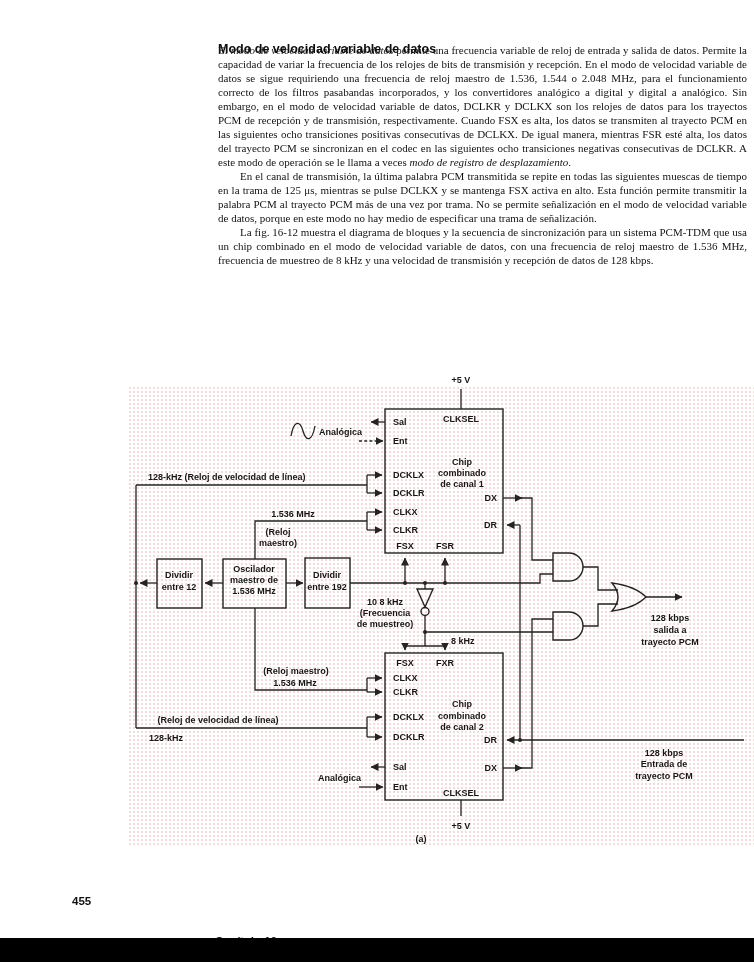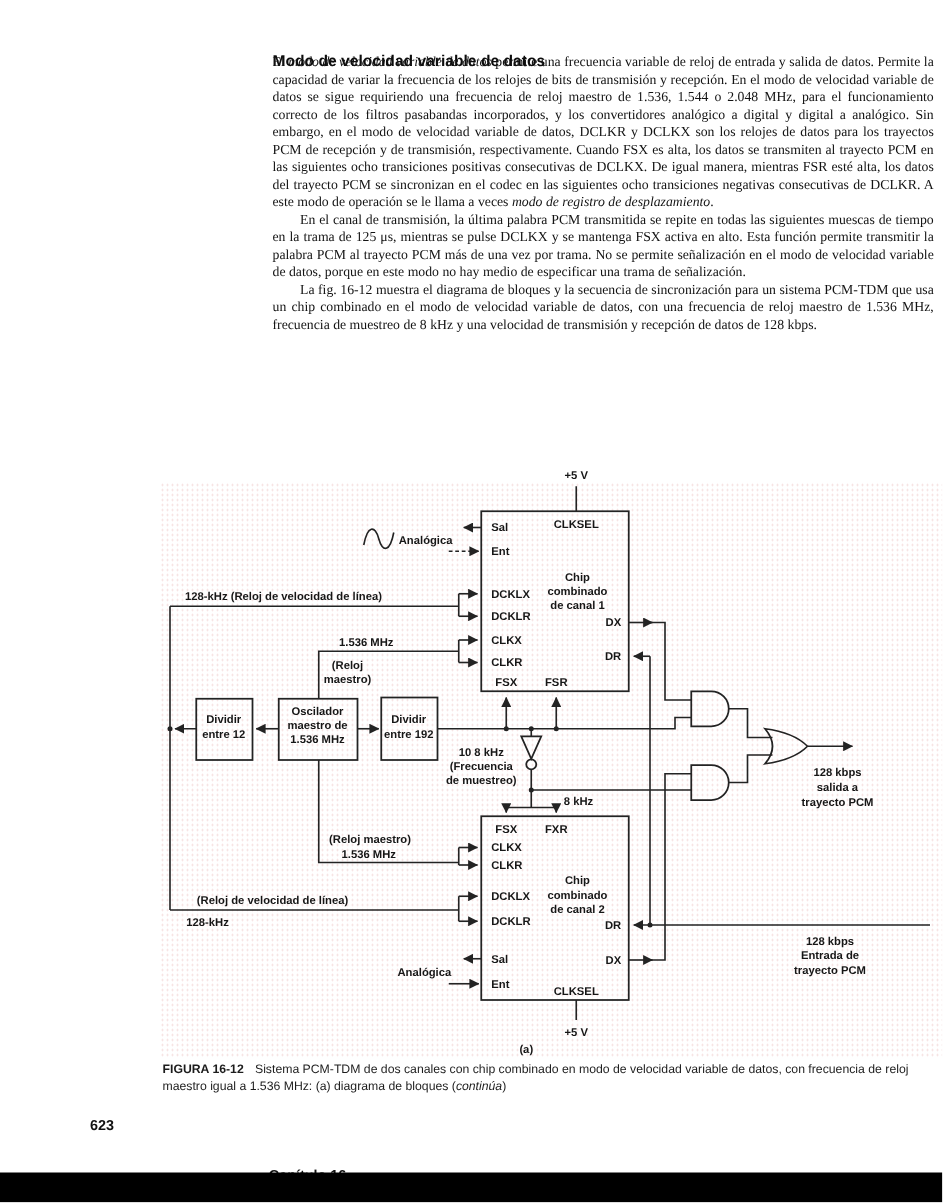--- a/index.html
+++ b/index.html
@@ -198,21 +198,18 @@
     <text class="t tm" x="291" y="472">(a)</text>
 
     <text class="t tm" x="540" y="251">128 kbps</text>
     <text class="t tm" x="540" y="263">salida a</text>
     <text class="t tm" x="540" y="275">trayecto PCM</text>
     <text class="t tm" x="534" y="386">128 kbps</text>
     <text class="t tm" x="534" y="397">Entrada de</text>
     <text class="t tm" x="534" y="409">trayecto PCM</text>
   </svg>
 
-  <div class="caption">
-    <span class="tag">FIGURA 16-12</span><span>Sistema PCM-TDM de dos canales con chip combinado en modo de velocidad variable de datos, con frecuencia de reloj maestro igual a 1.536 MHz: (a) diagrama de bloques (</span><span class="it">continúa</span><span>)</span>
-  </div>
-
-  <div class="footer-num">623</div>
+
+  <div class="footer-num">455</div>
   <div class="footer-ch">Capítulo 16</div>
   <div class="blackbar"></div>
 
 </div>
 
 </body></html>

